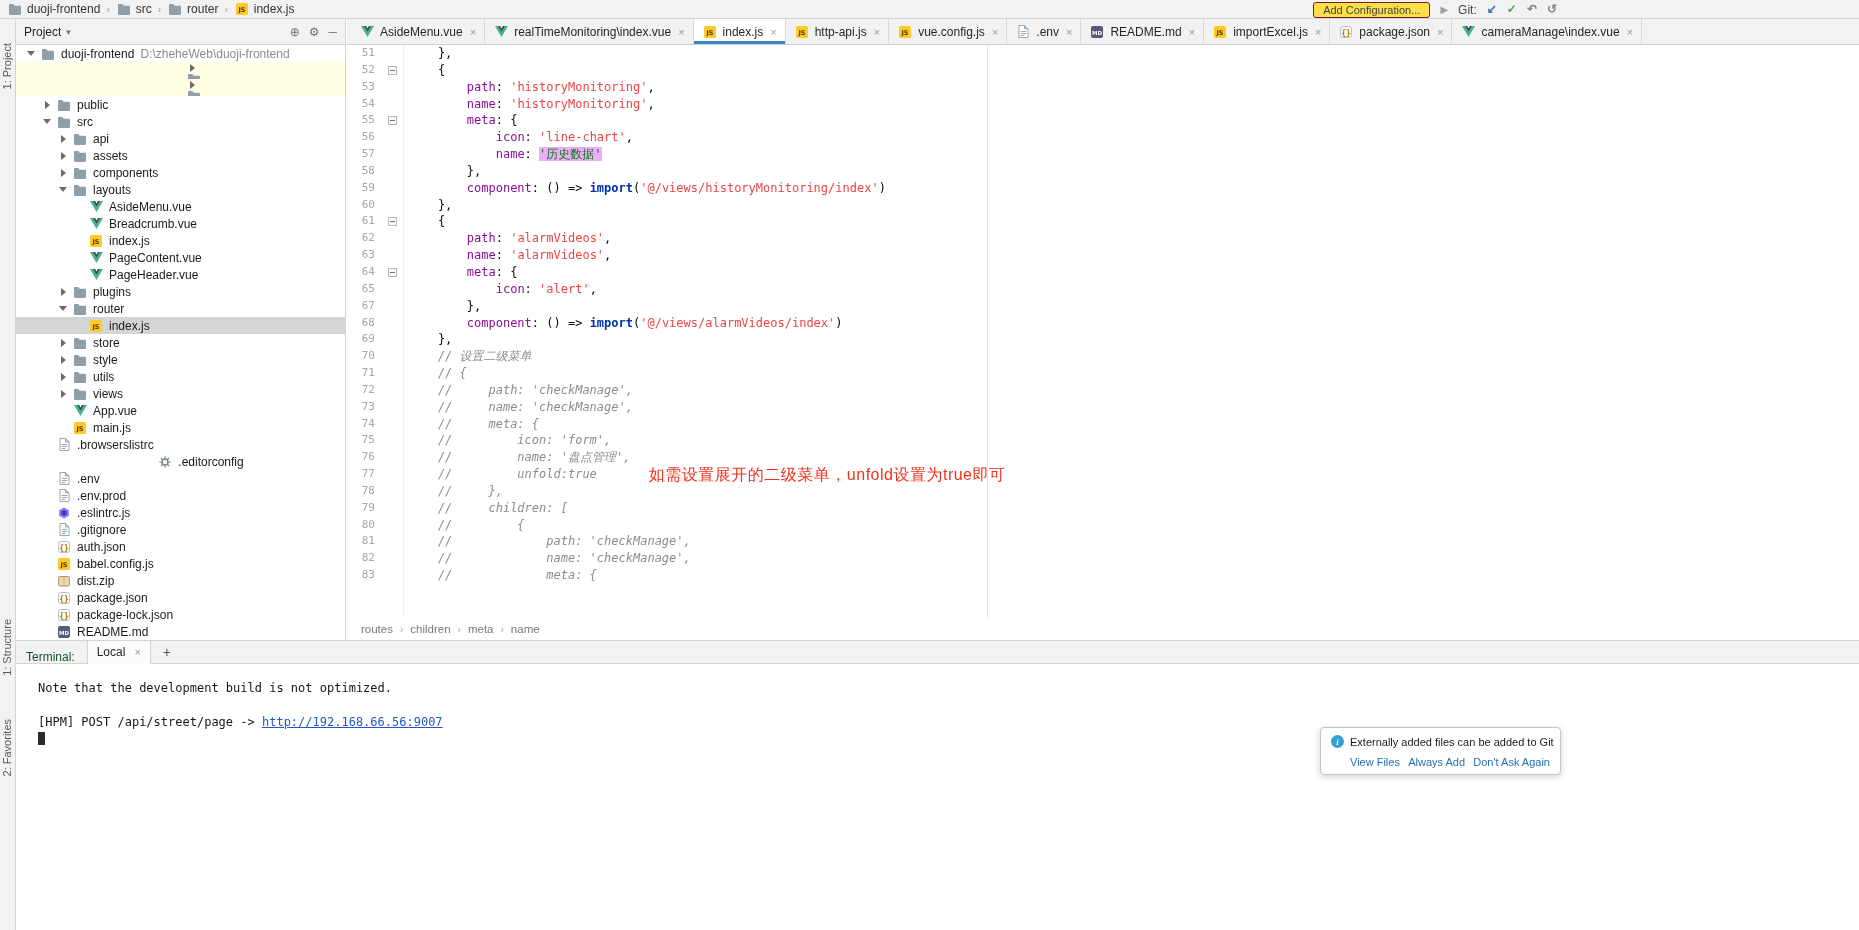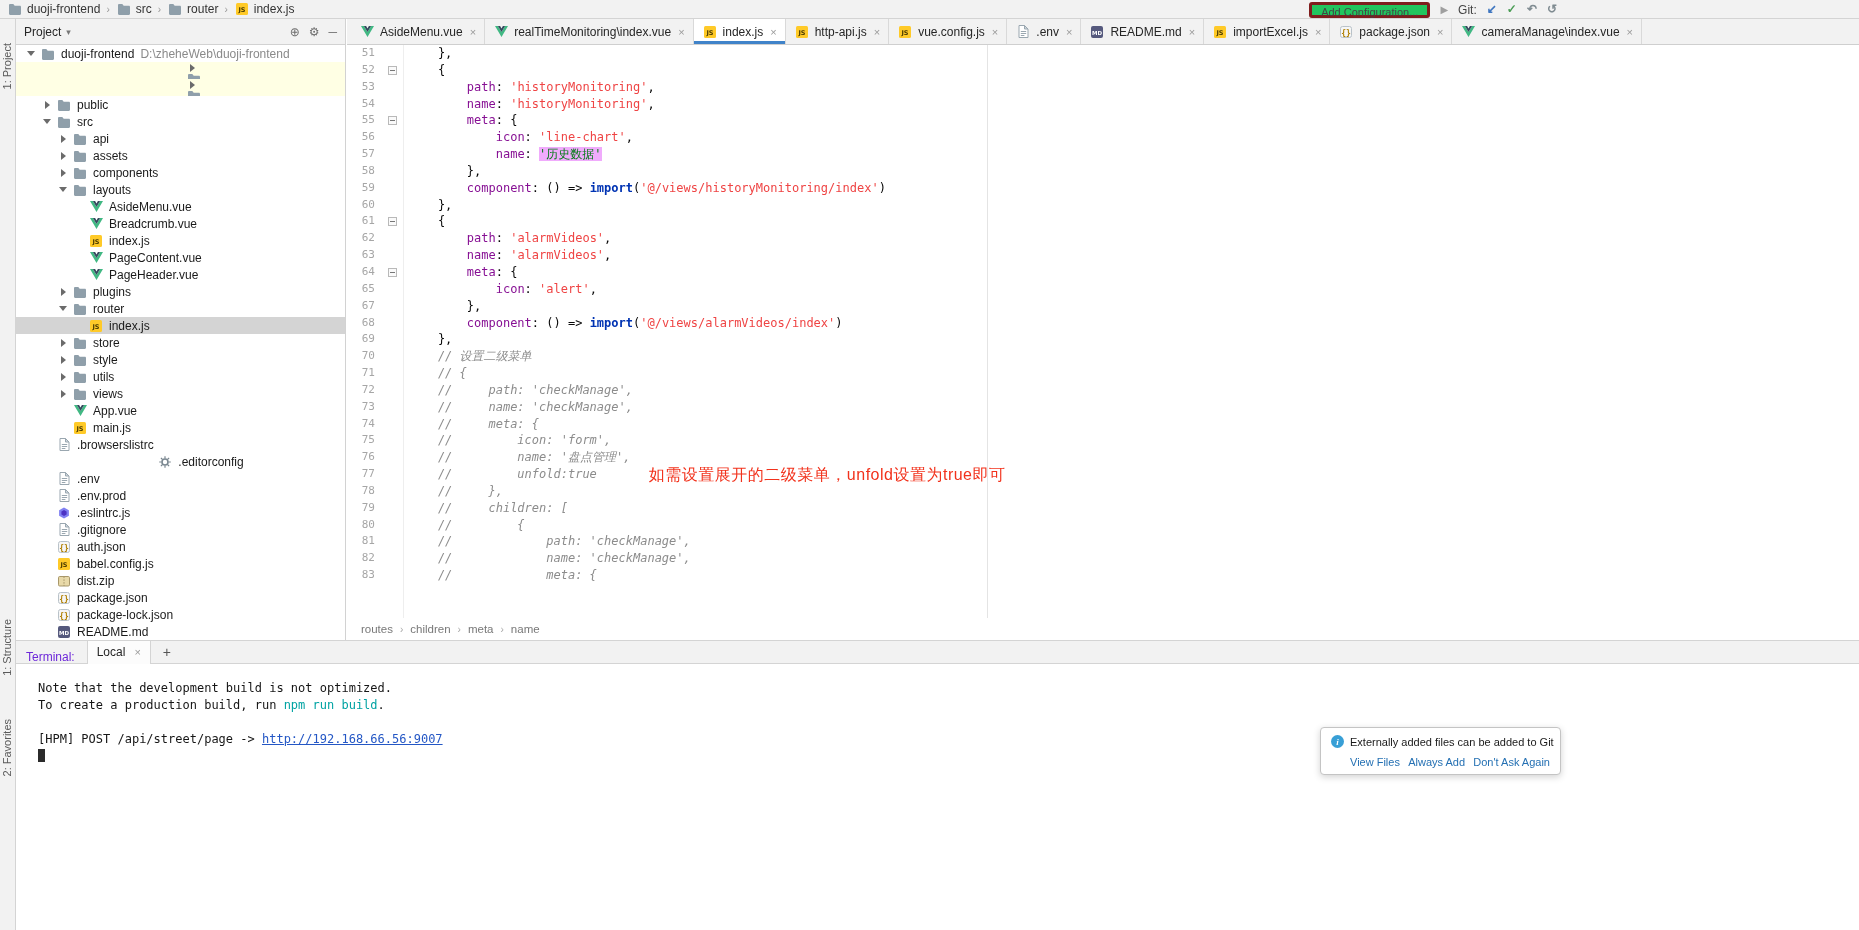--- a/index.html
+++ b/index.html
@@ -8,21 +8,21 @@
     width:1859px; height:930px; position:relative; overflow:hidden;
     font-family:"Liberation Sans", sans-serif; font-size:12px; background:#ffffff; color:#1a1a1a;
   }
   
   .topbar { position:absolute; left:0; top:0; right:0; height:19px; background:#f2f2f2;
             border-bottom:1px solid #d4d4d4; display:flex; align-items:center; padding-left:5px; }
   .crumbs { display:flex; align-items:center; gap:3px; }
   .crumb { display:flex; align-items:center; gap:4px; color:#333; padding:0 2px; cursor:default; }
   .crumb-sep { color:#999; font-size:10px; padding:0 1px; }
   .topbar-right { position:absolute; right:302px; top:0; height:19px; display:flex; align-items:center; gap:10px; }
-  .add-config { border:3px solid #7f1d1d; border-radius:3px; background:#22c55e; color:#444;
+  .add-config { border:1px solid #7f1d1d; border-radius:3px; background:#fde047; color:#444;
                 font-size:11px; height:16px; line-height:14px; padding:0 9px; font-family:inherit; }
   .tbi { font-size:12px; line-height:19px; cursor:default; }
   .tbi.run { color:#9f9f9f; font-size:10px; }
   .tbi.git-update { color:#3f76c0; font-weight:bold; }
   .tbi.git-commit { color:#499c54; font-weight:bold; }
   .tbi.git-revert, .tbi.git-history { color:#7f8b91; font-weight:bold; }
   .git-label { color:#444; }
   
   .stripe { position:absolute; left:0; top:19px; bottom:0; width:16px; background:#f2f2f2; border-right:1px solid #d4d4d4; }
   .vlabel { position:absolute; left:1px; writing-mode:vertical-rl; transform:rotate(180deg);
@@ -80,21 +80,21 @@
              font-style:normal; margin-left:52px; vertical-align:-2px; letter-spacing:.5px; }
   
   .edcrumbs { position:absolute; left:347px; right:0; top:618px; height:22px; background:#ffffff;
               display:flex; align-items:center; gap:7px; padding-left:14px; color:#787878; font-size:11.5px; }
   .ecrumb { cursor:default; }
   .ecrumb-sep { color:#a8a8a8; font-size:10px; }
   
   .term-head { position:absolute; left:16px; right:0; top:640px; height:24px; background:#f2f2f2;
                border-top:1px solid #d4d4d4; border-bottom:1px solid #d4d4d4;
                display:flex; align-items:center; gap:12px; padding-left:10px; }
-  .term-title { color:#6d28d9;margin-top:10px; }
+  .term-title { color:#14532d;margin-top:10px; }
   .term-tab { height:23px; display:flex; align-items:center; gap:7px; padding:0 9px; background:#fcfcfc;
               border-left:1px solid #d4d4d4; border-right:1px solid #d4d4d4; color:#262626; cursor:default; }
   .term-add { color:#555; font-size:14px; cursor:default; }
   .term-body { position:absolute; left:16px; right:0; top:665px; bottom:0; background:#ffffff;
                font-family:"DejaVu Sans Mono", monospace; font-size:12px; line-height:17px;
                padding:15px 0 0 22px; overflow:hidden; }
   .tline { white-space:pre; }
   .t-pl { color:#161616; }
   .t-cyan { color:#00a3a3; }
   .t-url { color:#2457c5; text-decoration:underline; cursor:pointer; }
@@ -818,21 +818,20 @@
   <span class="term-title">Terminal:</span>
   <span class="term-tab">
     <span>Local</span>
     <span class="tab-close">×</span>
   </span>
   <span class="term-add">+</span>
 </div>
 <div class="term-body">
   <div id="terminal-lines">
       <div class="tline"><span class="t-pl">Note that the development build is not optimized.</span></div>
-      <div class="tline"><span class="t-pl">To create a production build, run </span><span class="t-cyan">npm run build</span><span class="t-pl">.</span></div>
       <div class="tline">&nbsp;</div>
       <div class="tline"><span class="t-pl">[HPM] POST /api/street/page -&gt; </span><span class="t-url">http://192.168.66.56:9007</span></div>
       <div class="tline"><span class="t-cursor"></span></div>
     </div>
 </div>
 
 <div class="notif">
   <div class="notif-row1">
     <span class="notif-info">i</span>
     <span>Externally added files can be added to Git</span>

